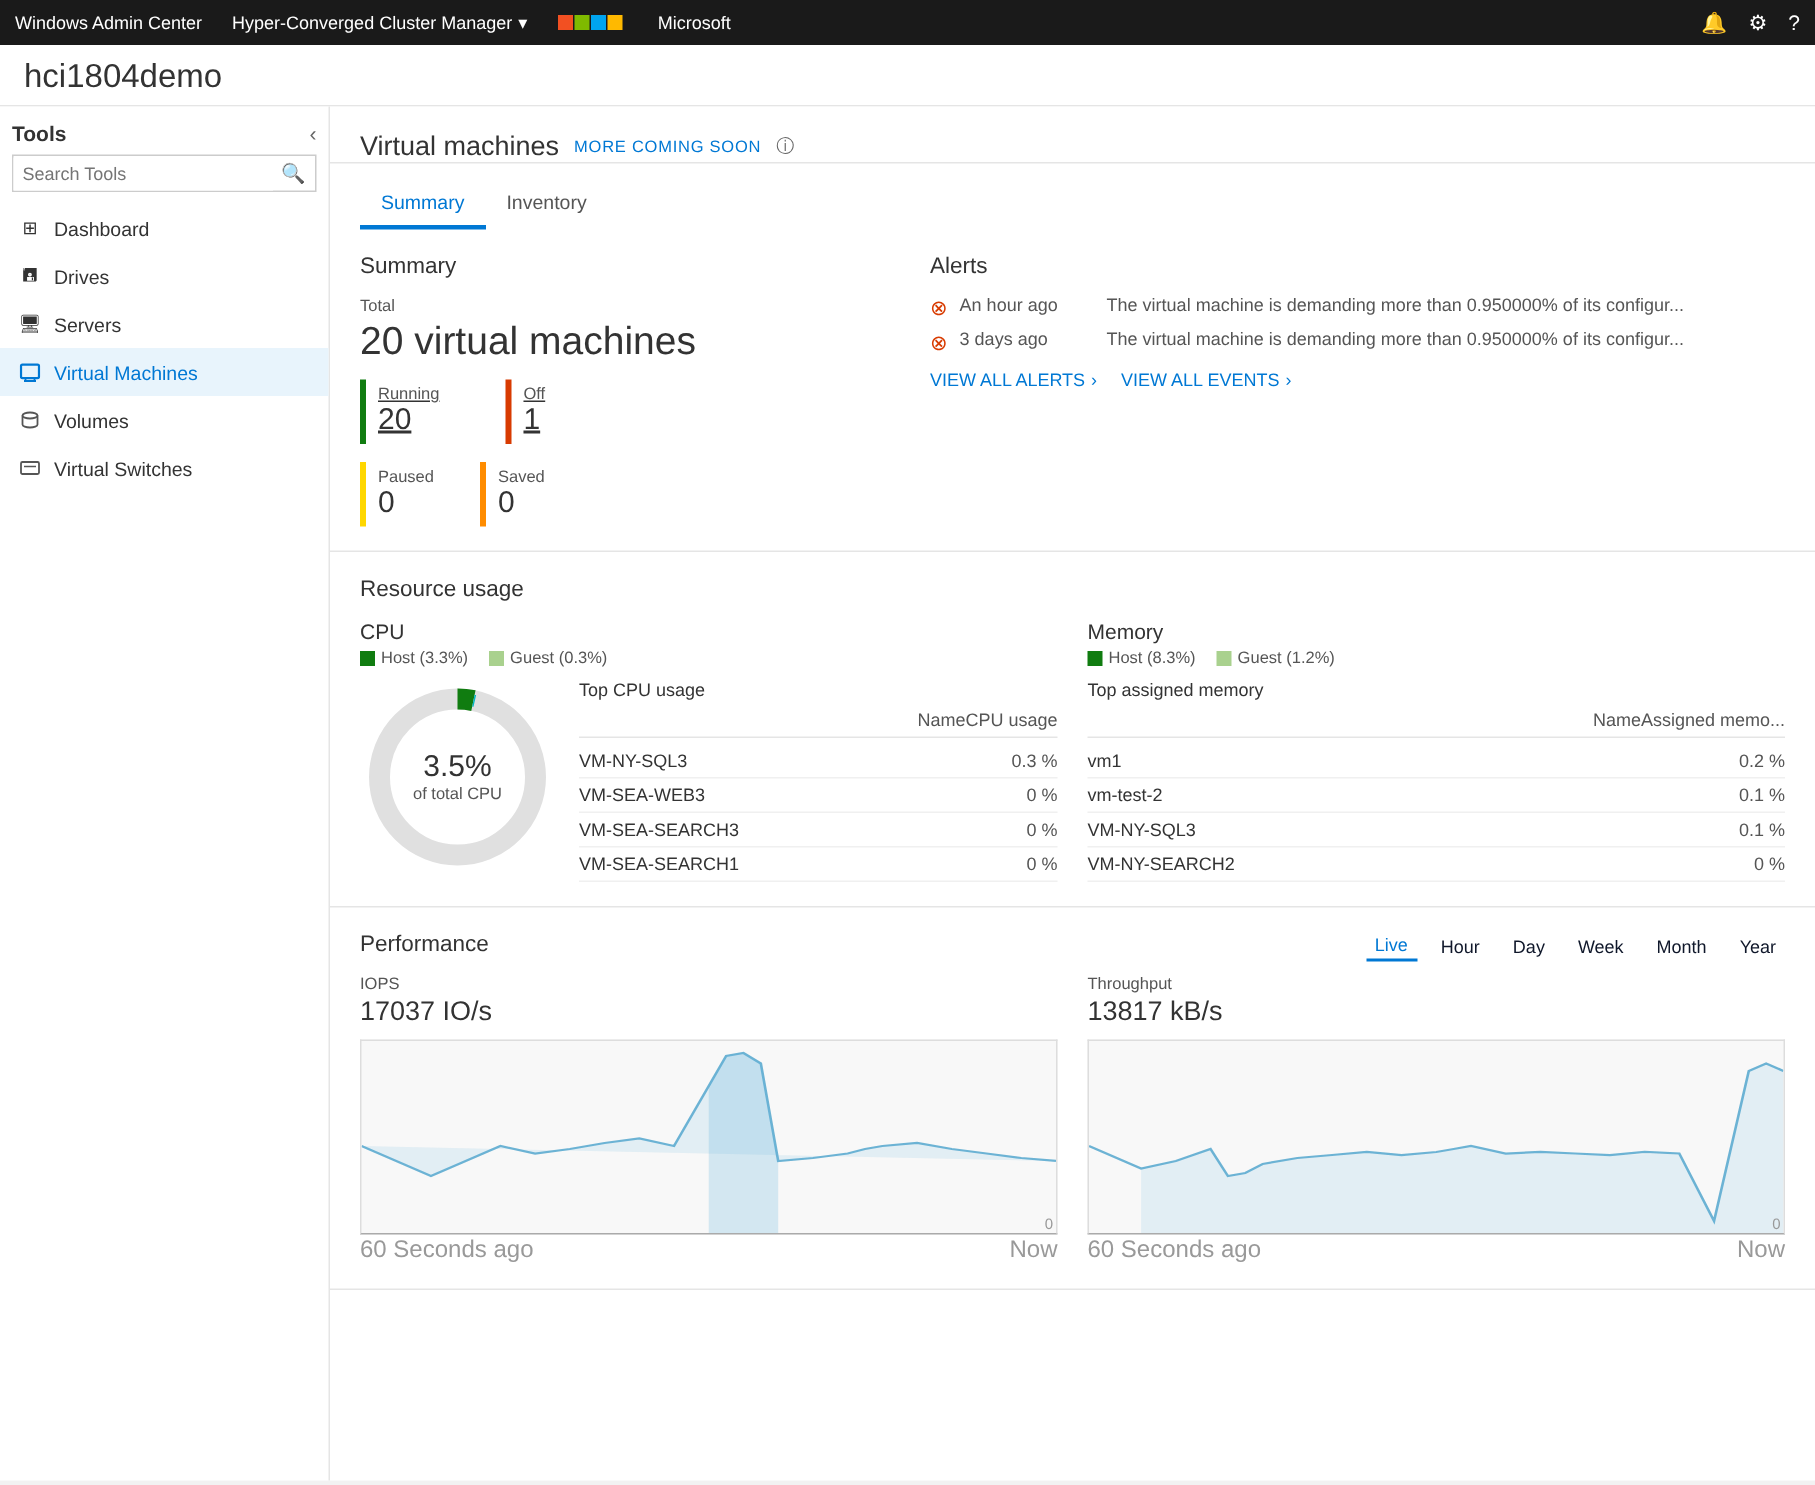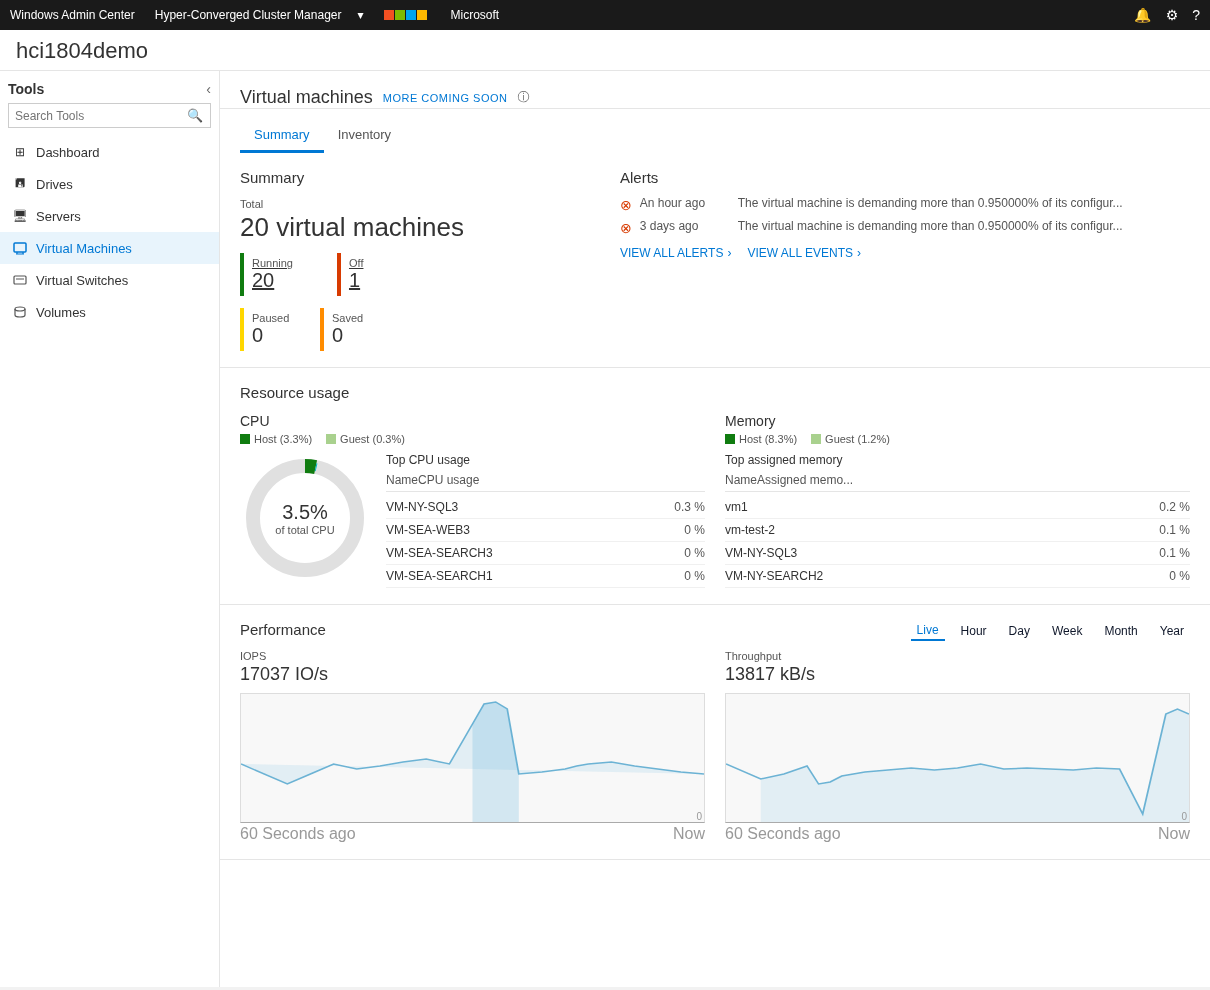--- a/index.html
+++ b/index.html
@@ -4,21 +4,21 @@
   <style>
     * { box-sizing: border-box; margin: 0; padding: 0; }
     body { font-family: 'Segoe UI', Arial, sans-serif; font-size: 13px; background: #f2f2f2; color: #333; overflow: hidden; height: 990px; width: 1210px; }
 
     
     .topbar {
       display: flex; align-items: center; background: #1a1a1a; color: #fff;
       height: 30px; padding: 0 10px; gap: 20px;
     }
     .topbar-title { font-size: 12px; font-weight: 400; }
-    .topbar-app { font-size: 12px; display: flex; align-items: center; gap: 16px; }
+    .topbar-app { font-size: 12px; display: flex; align-items: center; gap: 4px; }
     .topbar-logo { display: flex; gap: 1px; margin: 0 auto; }
     .logo-sq { width: 10px; height: 10px; }
     .topbar-icons { display: flex; gap: 14px; margin-left: auto; font-size: 14px; }
 
     
     .app-name { background: #fff; padding: 8px 16px 6px; font-size: 22px; font-weight: 300; color: #333; border-bottom: 1px solid #e5e5e5; }
 
     
     .main-layout { display: flex; height: calc(990px - 30px - 44px); }
 
@@ -81,21 +81,21 @@
     .resource-columns { display: flex; gap: 16px; align-items: flex-start; margin-top: 8px; }
 
     
     .donut-wrap { position: relative; width: 130px; height: 130px; flex-shrink: 0; }
     .donut-center { position: absolute; top: 50%; left: 50%; transform: translate(-50%, -50%); text-align: center; }
     .donut-pct { font-size: 20px; font-weight: 300; }
     .donut-sub { font-size: 11px; color: #555; }
 
     
     .usage-table { flex: 1; font-size: 12px; }
-    .usage-table-header { display: flex; justify-content: flex-start; color: #555; border-bottom: 1px solid #e5e5e5; padding-bottom: 4px; margin-bottom: 4px; }
+    .usage-table-header { display: flex; justify-content: flex-end; color: #555; border-bottom: 1px solid #e5e5e5; padding-bottom: 4px; margin-bottom: 4px; }
     .usage-row { display: flex; justify-content: space-between; padding: 4px 0; border-bottom: 1px solid #f0f0f0; }
     .usage-name { color: #333; }
     .usage-val { color: #555; }
 
     
     .perf-controls { display: flex; gap: 10px; align-items: center; justify-content: center; margin-bottom: 8px; }
     .perf-btn { background: none; border: none; cursor: pointer; font-size: 12px; color: #0f172a; padding: 2px 6px; }
     .perf-btn.active { color: #0078d4; border-bottom: 2px solid #0078d4; font-weight: 500; }
     .perf-charts { display: flex; gap: 20px; }
     .perf-half { flex: 1; }
@@ -160,34 +160,34 @@
         <svg width="14" height="14" viewBox="0 0 14 14" fill="none">
             <rect x="1" y="2" width="12" height="9" rx="1" stroke="#0078d4" stroke-width="1.5"></rect>
             <path d="M4 11v1.5M10 11v1.5M3 13h8" stroke="#0078d4" stroke-width="1.2"></path>
           </svg>
       </span>
       <span>Virtual Machines</span>
     </div>
     <div class="nav-item">
       <span class="nav-icon">
         <svg width="14" height="14" viewBox="0 0 14 14" fill="none">
+            <ellipse cx="7" cy="4" rx="5" ry="2" stroke="#555" stroke-width="1.2"></ellipse>
+            <path d="M2 4v6c0 1.1 2.24 2 5 2s5-.9 5-2V4" stroke="#555" stroke-width="1.2"></path>
+          </svg>
+      </span>
+      <span>Volumes</span>
+    </div>
+    <div class="nav-item">
+      <span class="nav-icon">
+        <svg width="14" height="14" viewBox="0 0 14 14" fill="none">
             <rect x="1" y="3" width="12" height="8" rx="1" stroke="#555" stroke-width="1.2"></rect>
             <line x1="3" y1="6" x2="11" y2="6" stroke="#555" stroke-width="1"></line>
           </svg>
       </span>
       <span>Virtual Switches</span>
-    </div>
-    <div class="nav-item">
-      <span class="nav-icon">
-        <svg width="14" height="14" viewBox="0 0 14 14" fill="none">
-            <ellipse cx="7" cy="4" rx="5" ry="2" stroke="#555" stroke-width="1.2"></ellipse>
-            <path d="M2 4v6c0 1.1 2.24 2 5 2s5-.9 5-2V4" stroke="#555" stroke-width="1.2"></path>
-          </svg>
-      </span>
-      <span>Volumes</span>
     </div>
   </div>
 
   <div class="content">
 
     <div class="content-header">
       <div style="display:flex;align-items:center;gap:10px;flex:1;">
         <span class="content-title">Virtual machines</span>
         <span class="more-tag">MORE COMING SOON</span>
         <span class="info-icon">ⓘ</span>

